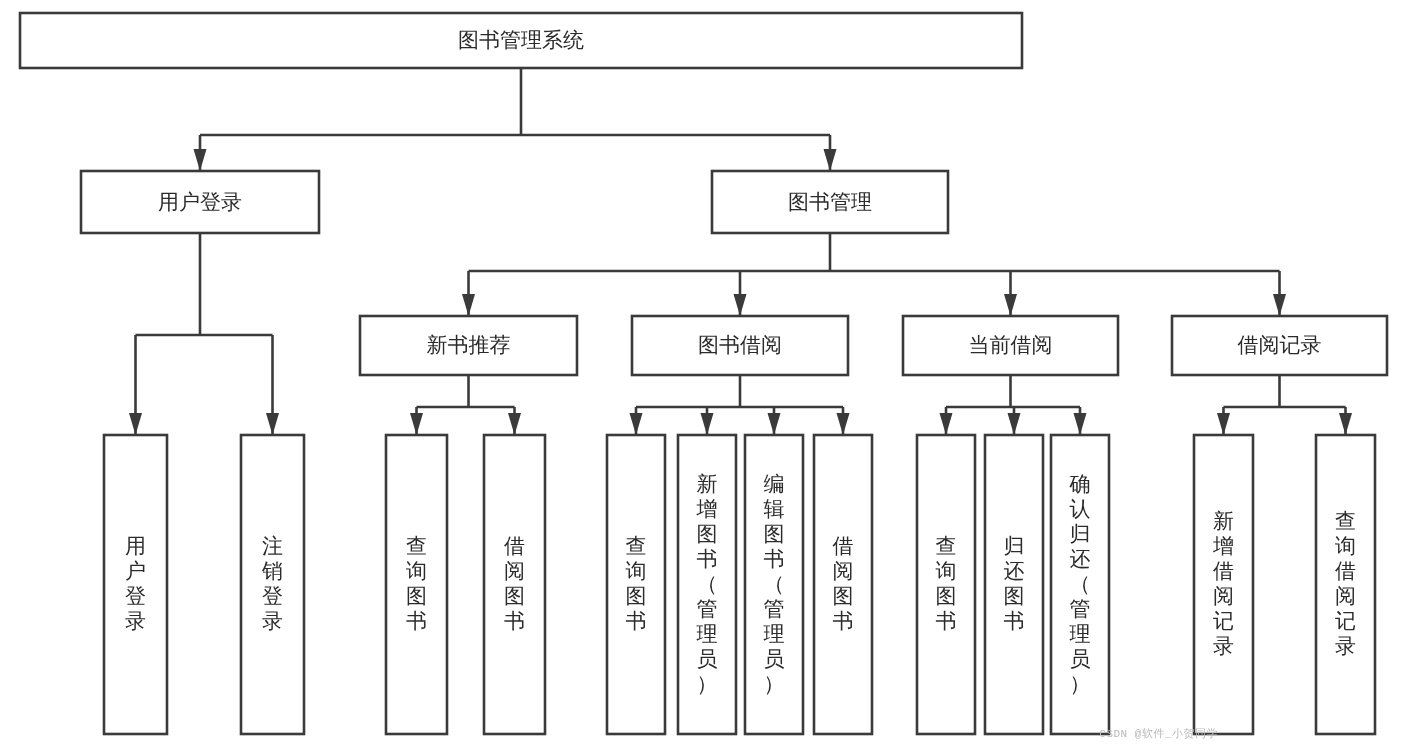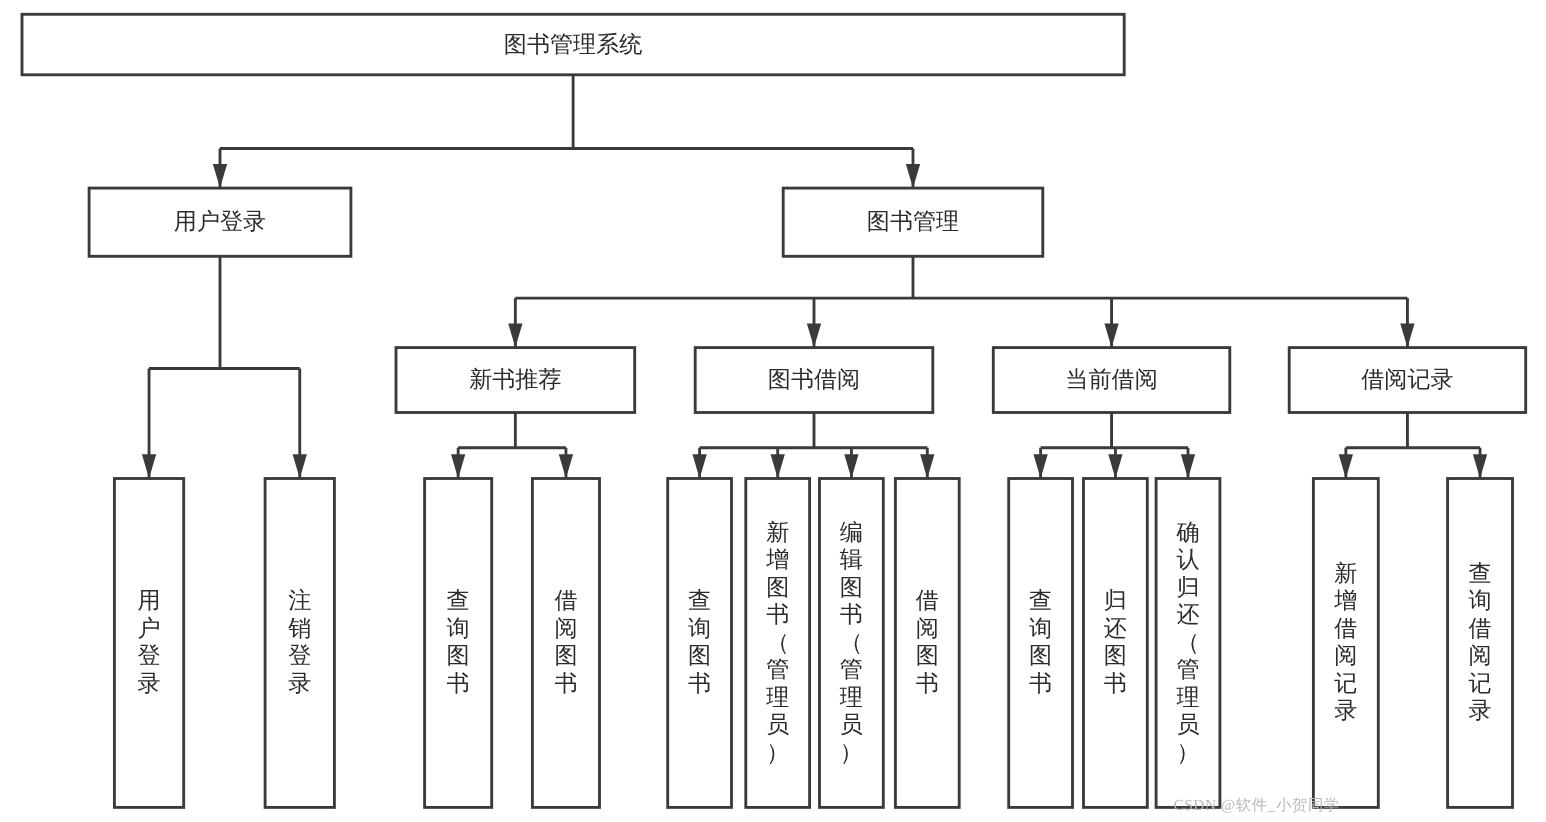--- a/index.html
+++ b/index.html
@@ -54,22 +54,22 @@
     text-anchor: middle;
   }
   .node-label.vertical {
     font-size: 21px;
     text-anchor: middle;
   }
   .watermark-text {
     position: absolute;
     right: 12px;
     bottom: 6px;
-    font-family: Liberation Serif, serif;
-    font-size: 14px;
+    font-family: Liberation Mono, monospace;
+    font-size: 11px;
     color: #b9b9b9;
     letter-spacing: 0.5px;
     white-space: nowrap;
     pointer-events: none;
     user-select: none;
     margin-left: 16px;
   }
 </style>
 </head>
 <body>

